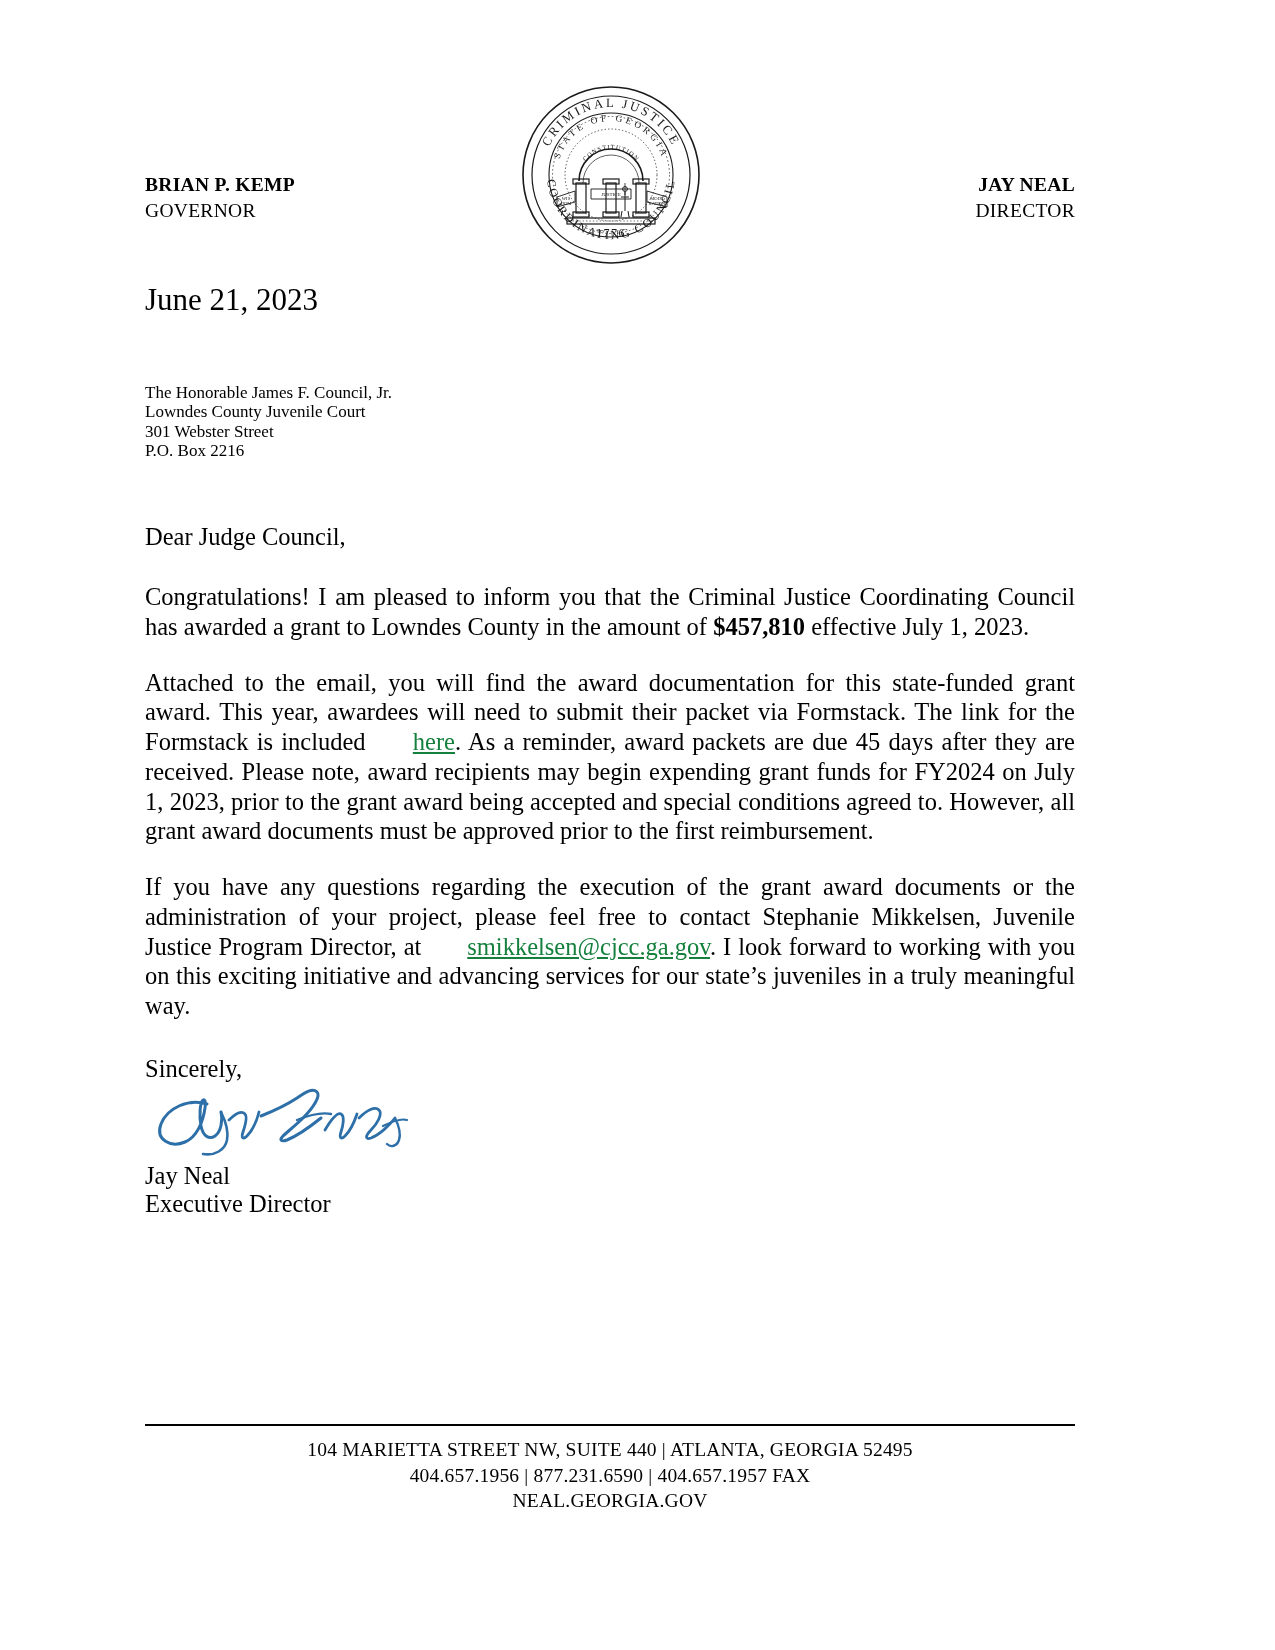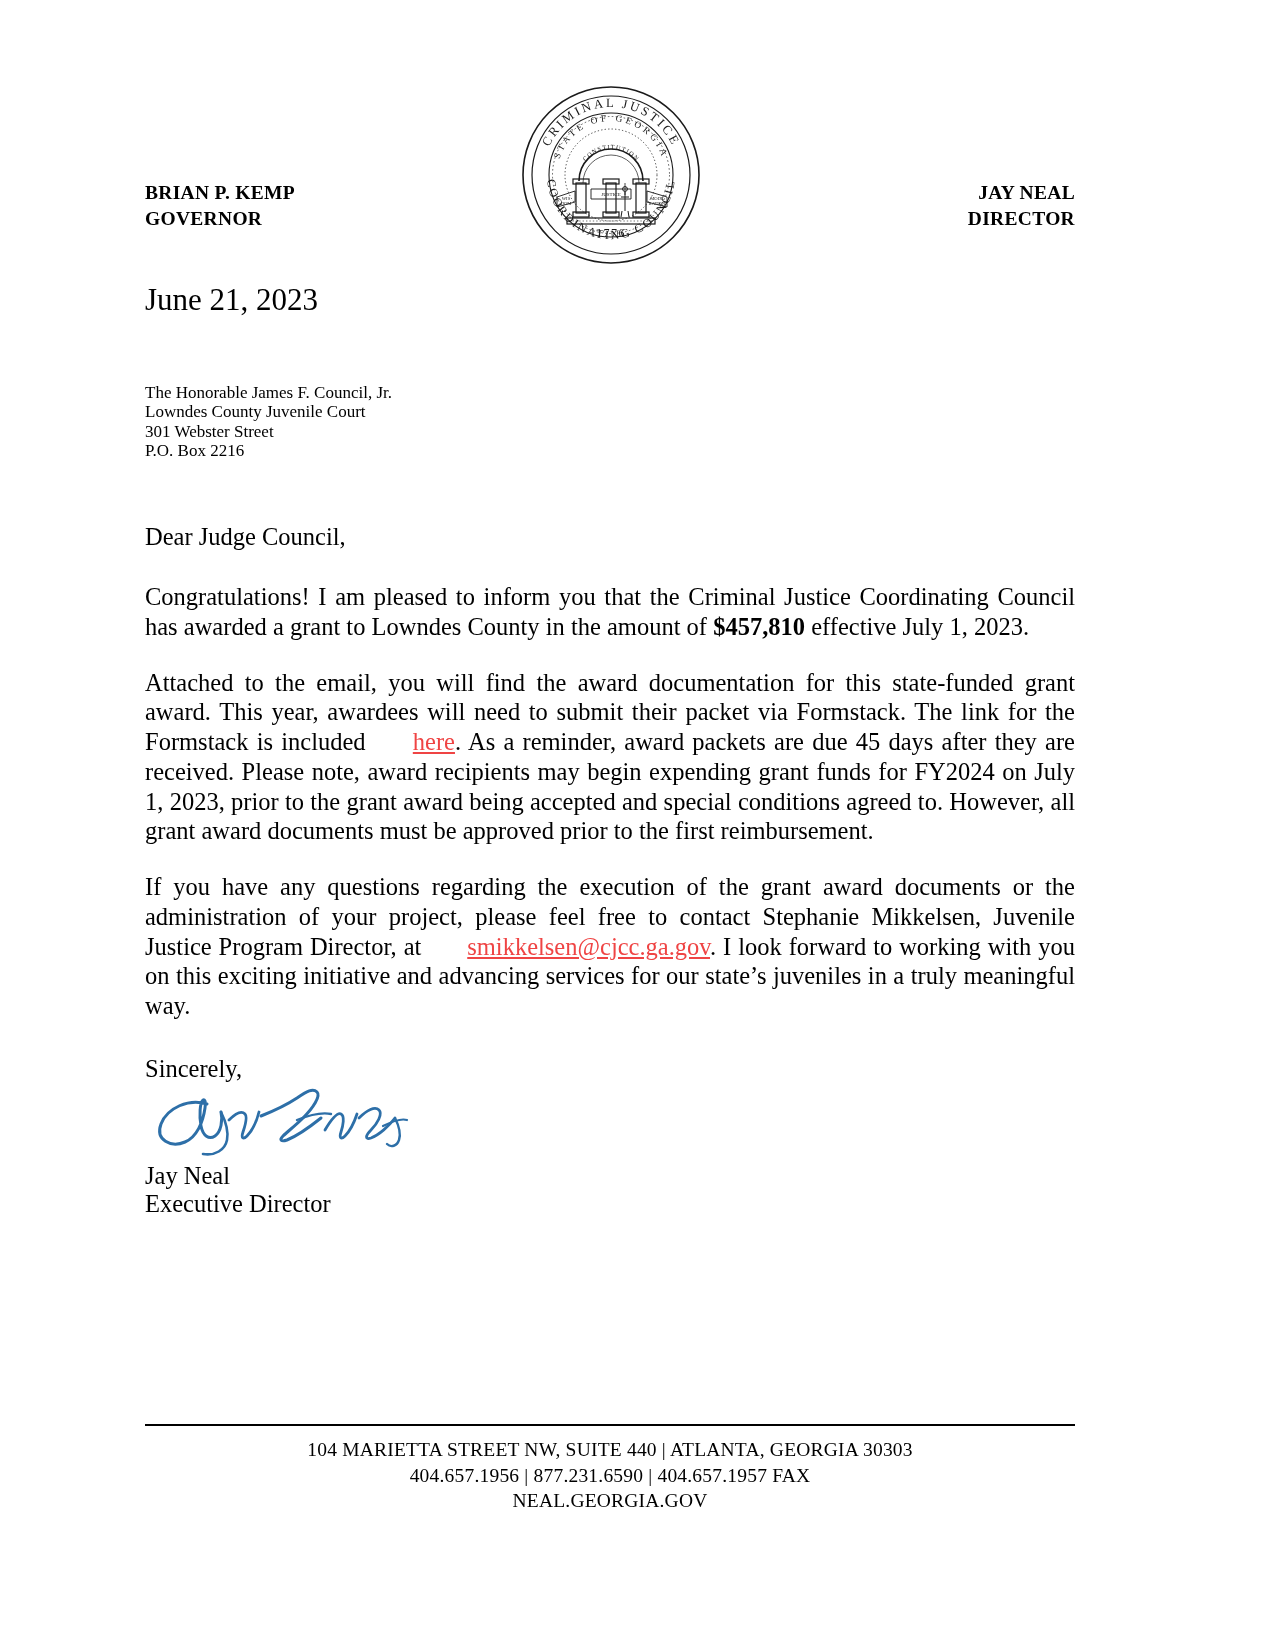--- a/index.html
+++ b/index.html
@@ -40,25 +40,24 @@
     right: 200px;
     top: 172px;
     text-align: right;
     line-height: 1.32;
   }
   .lh-name {
     font-size: 19.5px;
     font-weight: bold;
     letter-spacing: 0.3px;
     white-space: nowrap;
-    margin-top: 8px;
   }
   .lh-title {
     font-size: 19.5px;
-    font-weight: bold;
+    font-weight: normal;
     letter-spacing: 0.3px;
     white-space: nowrap;
   }
 
   .seal-wrap {
     position: absolute;
     left: 521px;
     top: 85px;
     width: 180px;
     height: 180px;
@@ -92,21 +91,21 @@
   p.para {
     margin: 26px 0 0 0;
     font-size: 24.5px;
     line-height: 1.215;
     text-align: justify;
     text-justify: inter-word;
   }
   p.para.first { margin-top: 30px; }
   .amount { font-weight: bold; }
   a.doclink {
-    color: #ef4444;
+    color: #15803d;
     text-decoration: underline;
     margin-left: 39px;
   }
 
   .closing {
     margin-top: 34px;
     font-size: 24.5px;
     line-height: 1.18;
   }
   .signature {
@@ -279,18 +278,18 @@
     </div>
 
     <div class="signer">
       <div>Jay Neal</div>
       <div>Executive Director</div>
     </div>
   </div>
 
   <div class="footer-rule"></div>
   <div class="footer">
-    <div>104 MARIETTA STREET NW, SUITE 440 | ATLANTA, GEORGIA 30303</div>
+    <div>104 MARIETTA STREET NW, SUITE 440 | ATLANTA, GEORGIA 52495</div>
     <div>404.657.1956 |  877.231.6590  |  404.657.1957 FAX</div>
     <div>NEAL.GEORGIA.GOV</div>
   </div>
 
 </div>
 
 </body></html>

